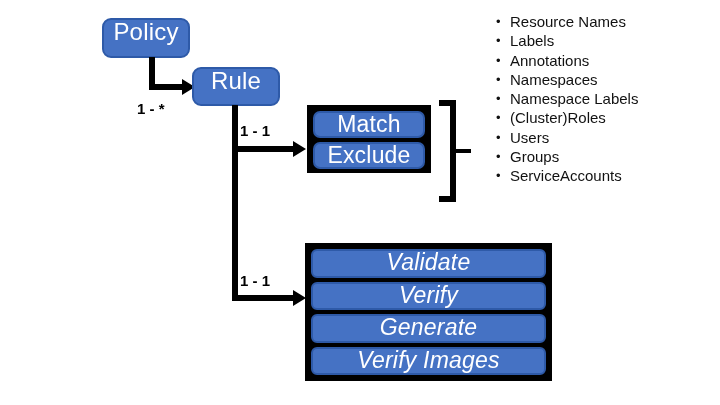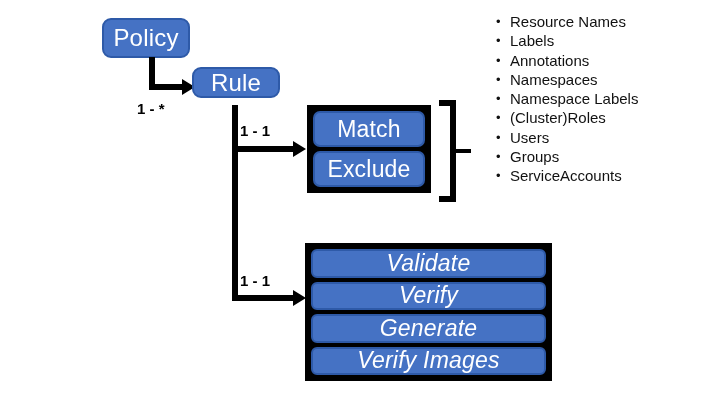--- a/index.html
+++ b/index.html
@@ -19,52 +19,51 @@
 
   
   .node {
     position: absolute;
     box-sizing: border-box;
     background: #4572C4;
     border: 2px solid #2E5AA8;
     border-radius: 9px;
     color: #ffffff;
     display: flex;
-    align-items: center;
     justify-content: center;
     font-weight: 400;
     letter-spacing: 0.2px;
     line-height: 1;
     user-select: none;
   }
 
   #policy-node {
     left: 102px; top: 18px;
     width: 88px; height: 40px;
     font-size: 24px;
   }
   #rule-node {
     left: 192px; top: 67px;
-    width: 88px; height: 31px;
+    width: 88px; height: 39px;
     font-size: 24px;
   }
 
   
   .group-container {
     position: absolute;
     box-sizing: border-box;
     background: #000000;
     padding: 6px;
     display: flex;
     flex-direction: column;
     gap: 4px;
   }
   #match-group {
     left: 307px; top: 105px;
-    width: 124px; height: 88px;
+    width: 124px; height: 68px;
   }
   #actions-group {
     left: 305px; top: 243px;
     width: 247px; height: 138px;
   }
   .group-container .node {
     position: relative;
     left: auto; top: auto;
     width: 100%;
     flex: 1 1 0;

